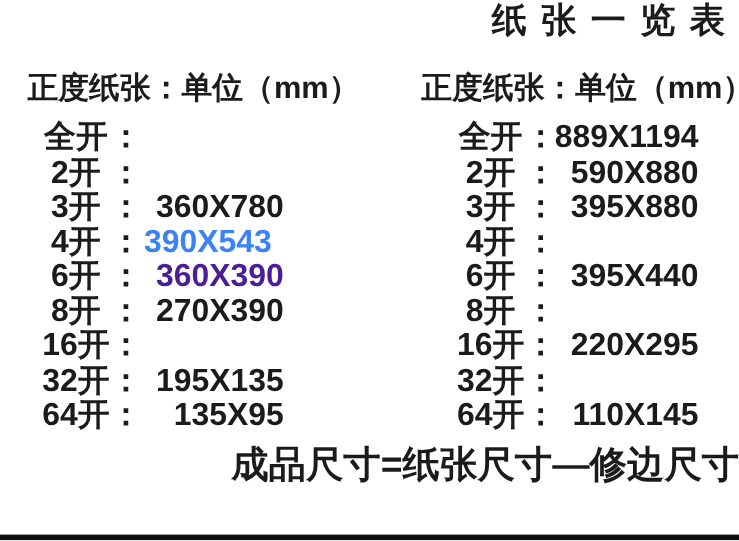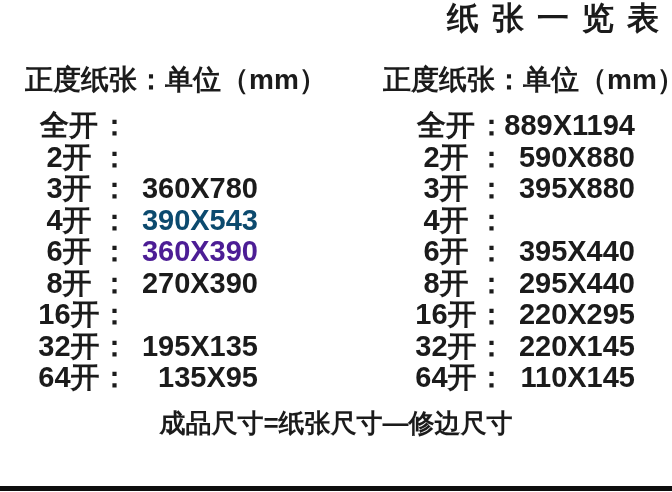--- a/index.html
+++ b/index.html
@@ -42,26 +42,26 @@
     line-height: 31.5px;
     height: 31.5px;
     white-space: nowrap;
   }
   .col-left  .row { grid-template-columns: 62px 20px 138px; margin-left: 38px; }
   .col-right .row { grid-template-columns: 62px 20px 138px; margin-left: 79px; }
   .lbl   { text-align: center; }
   .colon { text-align: center; }
   .val   { text-align: right; }
   
-  .col-left .row:nth-child(4) .val { color: #0c4a6e; }
+  .col-left .row:nth-child(4) .val { color: #3b82f6; text-align: center; }
   .col-left .row:nth-child(5) .val { color: #4c1d95; }
   .footer {
     margin-top: 14px;
-    text-align: center;
-    font-size: 26px;
+    text-align: right;
+    font-size: 34px;
     line-height: 30px;
     white-space: nowrap;
   }
   .bottom-bar {
     position: absolute;
     left: 0;
     top: 486px;
     width: 672px;
     height: 5px;
     background: #0e0e0e;
@@ -147,31 +147,29 @@
           <span class="colon">：</span>
         </div>
         <div class="row">
           <span class="lbl">6开</span>
           <span class="colon">：</span>
           <span class="val">395X440</span>
         </div>
         <div class="row">
           <span class="lbl">8开</span>
           <span class="colon">：</span>
-          <span class="val">295X440</span>
         </div>
         <div class="row">
           <span class="lbl">16开</span>
           <span class="colon">：</span>
           <span class="val">220X295</span>
         </div>
         <div class="row">
           <span class="lbl">32开</span>
           <span class="colon">：</span>
-          <span class="val">220X145</span>
         </div>
         <div class="row">
           <span class="lbl">64开</span>
           <span class="colon">：</span>
           <span class="val">110X145</span>
         </div>
       </div>
     </div>
 
   </div>

